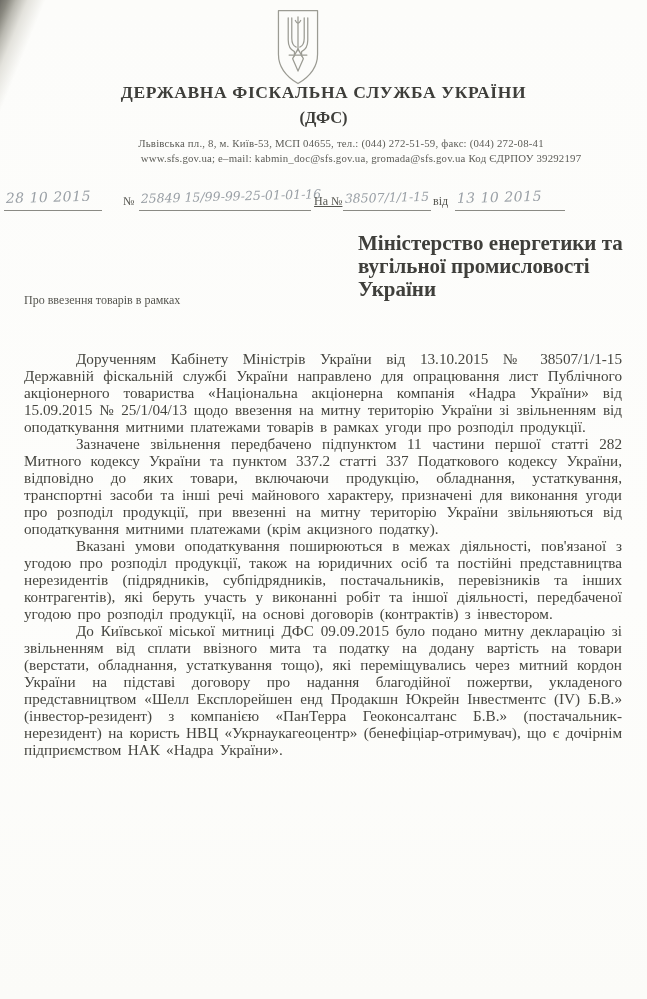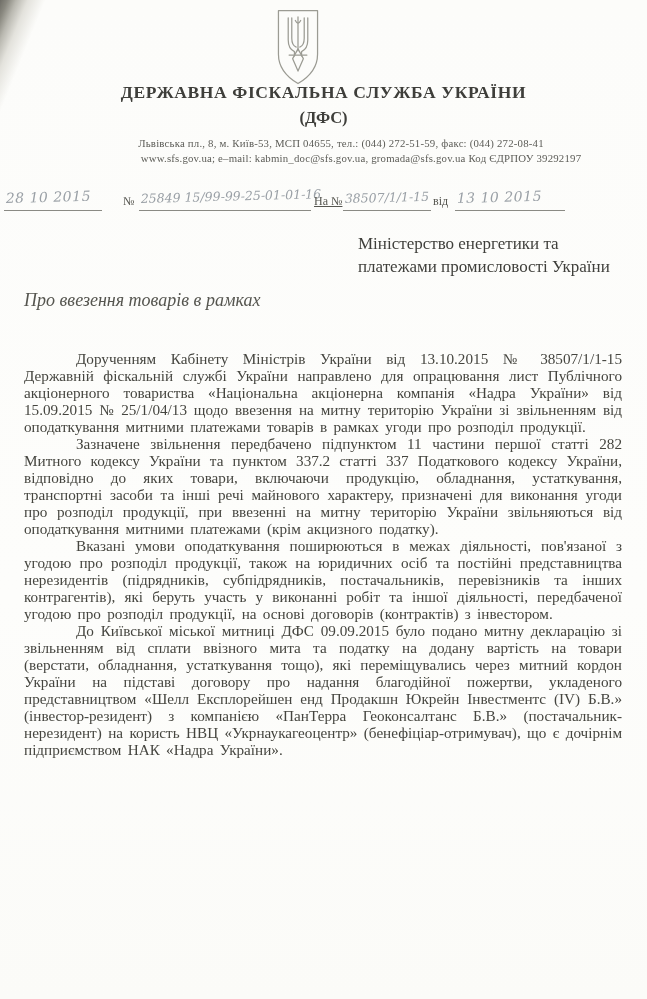--- a/index.html
+++ b/index.html
@@ -50,26 +50,26 @@
   .hw{
     position:absolute;bottom:4px;left:2px;
     font-family:"DejaVu Serif", serif;font-style:italic;
     color:#9aa0a6;font-size:14px;letter-spacing:.5px;
     white-space:nowrap;transform:rotate(-1.5deg);transform-origin:left bottom;
   }
   .hw.small{font-size:12.5px;letter-spacing:0;}
   
   .recipient{
     position:absolute;left:358px;top:232px;width:270px;
-    font-weight:normal;font-size:17px;line-height:23px;color:#3f3f3b;
+    font-weight:bold;font-size:21px;line-height:23px;color:#3f3f3b;
   }
   
   .subject{
     position:absolute;left:24px;top:291px;width:260px;
-    font-size:18px;line-height:19.5px;color:#55554f;font-style:italic;
+    font-size:12px;line-height:19.5px;color:#55554f;
   }
   
   .body-text{
     position:absolute;left:24px;top:350px;width:598px;
     font-size:15.2px;line-height:17px;text-align:justify;color:#45453f;
   }
   .body-text p{margin:0;text-indent:52px;word-spacing:2.5px;}
 </style>
 </head>
 <body>
@@ -110,21 +110,21 @@
       <span class="hw small">38507/1/1-15</span>
     </span>
     <span class="ref-label lab-vid">від</span>
     <span class="blank b4">
       <span class="hw">13 10 2015</span>
     </span>
   </div>
 
   <div class="recipient">
     <div>Міністерство енергетики та</div>
-    <div>платежами промисловості України</div>
+    <div>вугільної промисловості України</div>
   </div>
 
   <div class="subject">
     <div>Про ввезення товарів в рамках</div>
   </div>
 
   <div class="body-text">
     <p>Дорученням Кабінету Міністрів України від 13.10.2015 № 38507/1/1-15 Державній фіскальній службі України направлено для опрацювання лист Публічного акціонерного товариства «Національна акціонерна компанія «Надра України» від 15.09.2015 № 25/1/04/13 щодо ввезення на митну територію України зі звільненням від оподаткування митними платежами товарів в рамках угоди про розподіл продукції.</p>
     <p>Зазначене звільнення передбачено підпунктом 11 частини першої статті 282 Митного кодексу України та пунктом 337.2 статті 337 Податкового кодексу України, відповідно до яких товари, включаючи продукцію, обладнання, устаткування, транспортні засоби та інші речі майнового характеру, призначені для виконання угоди про розподіл продукції, при ввезенні на митну територію України звільняються від оподаткування митними платежами (крім акцизного податку).</p>
     <p>Вказані умови оподаткування поширюються в межах діяльності, пов'язаної з угодою про розподіл продукції, також на юридичних осіб та постійні представництва нерезидентів (підрядників, субпідрядників, постачальників, перевізників та інших контрагентів), які беруть участь у виконанні робіт та іншої діяльності, передбаченої угодою про розподіл продукції, на основі договорів (контрактів) з інвестором.</p>

